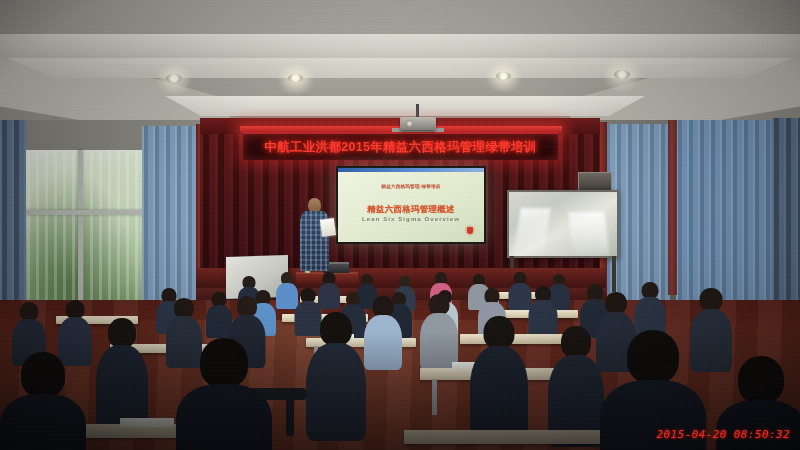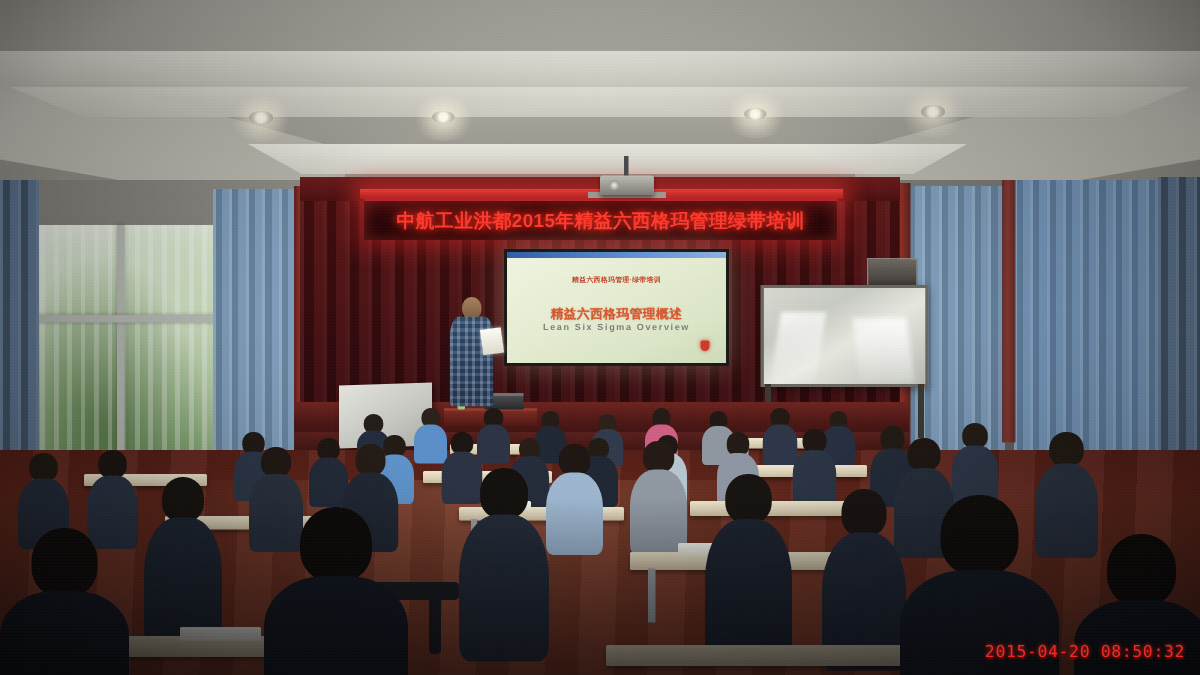--- a/index.html
+++ b/index.html
@@ -370,20 +370,21 @@
   }
 
   
   .timestamp {
     position: absolute; right: 10px; bottom: 9px;
     color: #ee2b22;
     font-family: "DejaVu Sans Mono", monospace;
     font-size: 11px;
     letter-spacing: .4px;
     text-shadow: 0 0 3px rgba(255,40,30,.85), 1px 1px 0 rgba(60,0,0,.7);
+    font-style: italic;
   }
 </style>
 </head>
 <body>
 
 <div id="scene">
 
   <div class="ceiling"></div>
   <div class="ceiling-far"></div>
   <div class="beam-side-l"></div>

